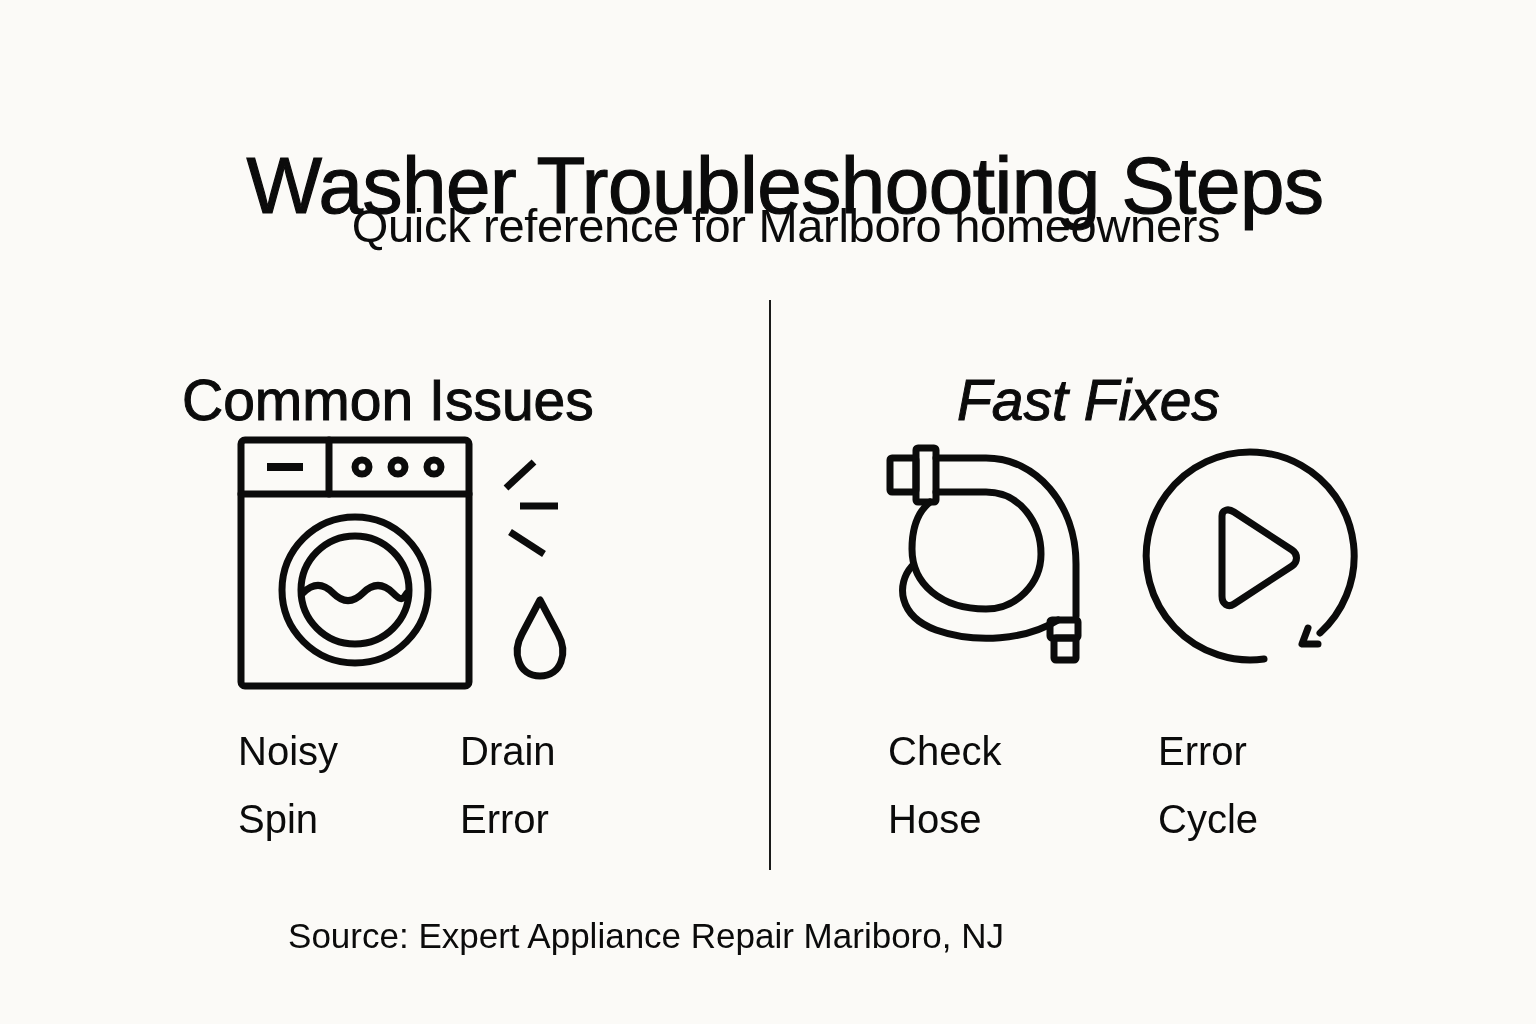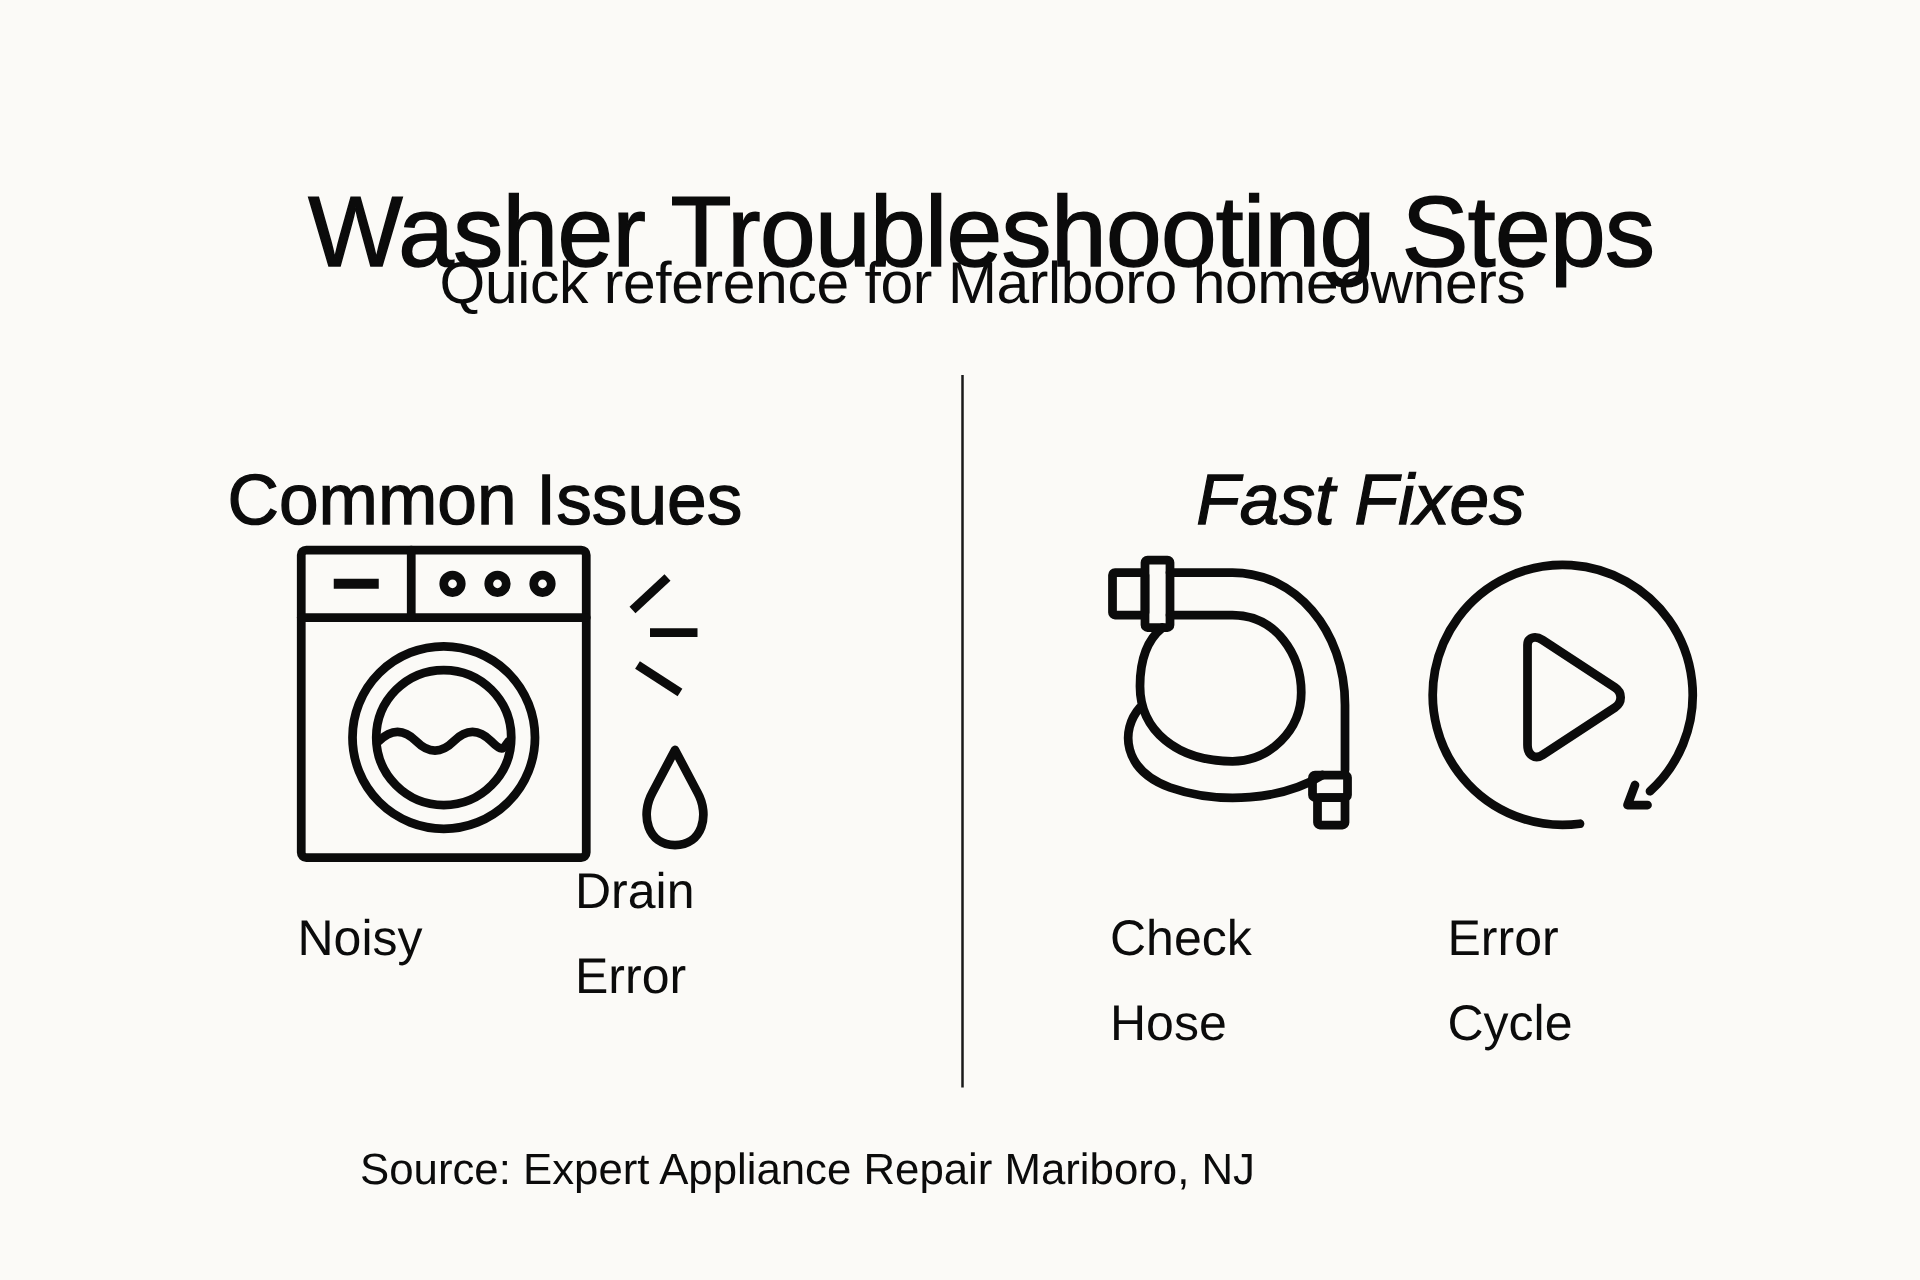--- a/index.html
+++ b/index.html
@@ -107,23 +107,24 @@
       <svg width="80" height="226" viewBox="0 0 80 226" fill="none" stroke="#0b0b0b" stroke-width="7" stroke-linecap="butt" stroke-linejoin="round">
         <line x1="34" y1="4" x2="6" y2="30"></line>
         <line x1="20" y1="48" x2="58" y2="48"></line>
         <line x1="10" y1="74" x2="44" y2="96"></line>
         <path d="M40 142 L 22 176 C 12 194, 18 218, 40 218 C 62 218, 68 194, 58 176 Z"></path>
       </svg>
     </div>
 
     <div class="label" style="left:238px; top:717px; width:160px;">
       <span>Noisy</span>
+      <span>Spin</span>
     </div>
 
-    <div class="label" style="left:460px; top:679px; width:160px;">
+    <div class="label" style="left:460px; top:717px; width:160px;">
       <span>Drain</span>
       <span>Error</span>
     </div>
   </div>
 
   <div>
     <h2 class="section-heading heading-right">Fast Fixes</h2>
 
     <div class="icon" style="left:886px; top:444px;">
       <svg width="200" height="222" viewBox="0 0 200 222" fill="none" stroke="#0b0b0b" stroke-width="7" stroke-linejoin="round" stroke-linecap="round">

